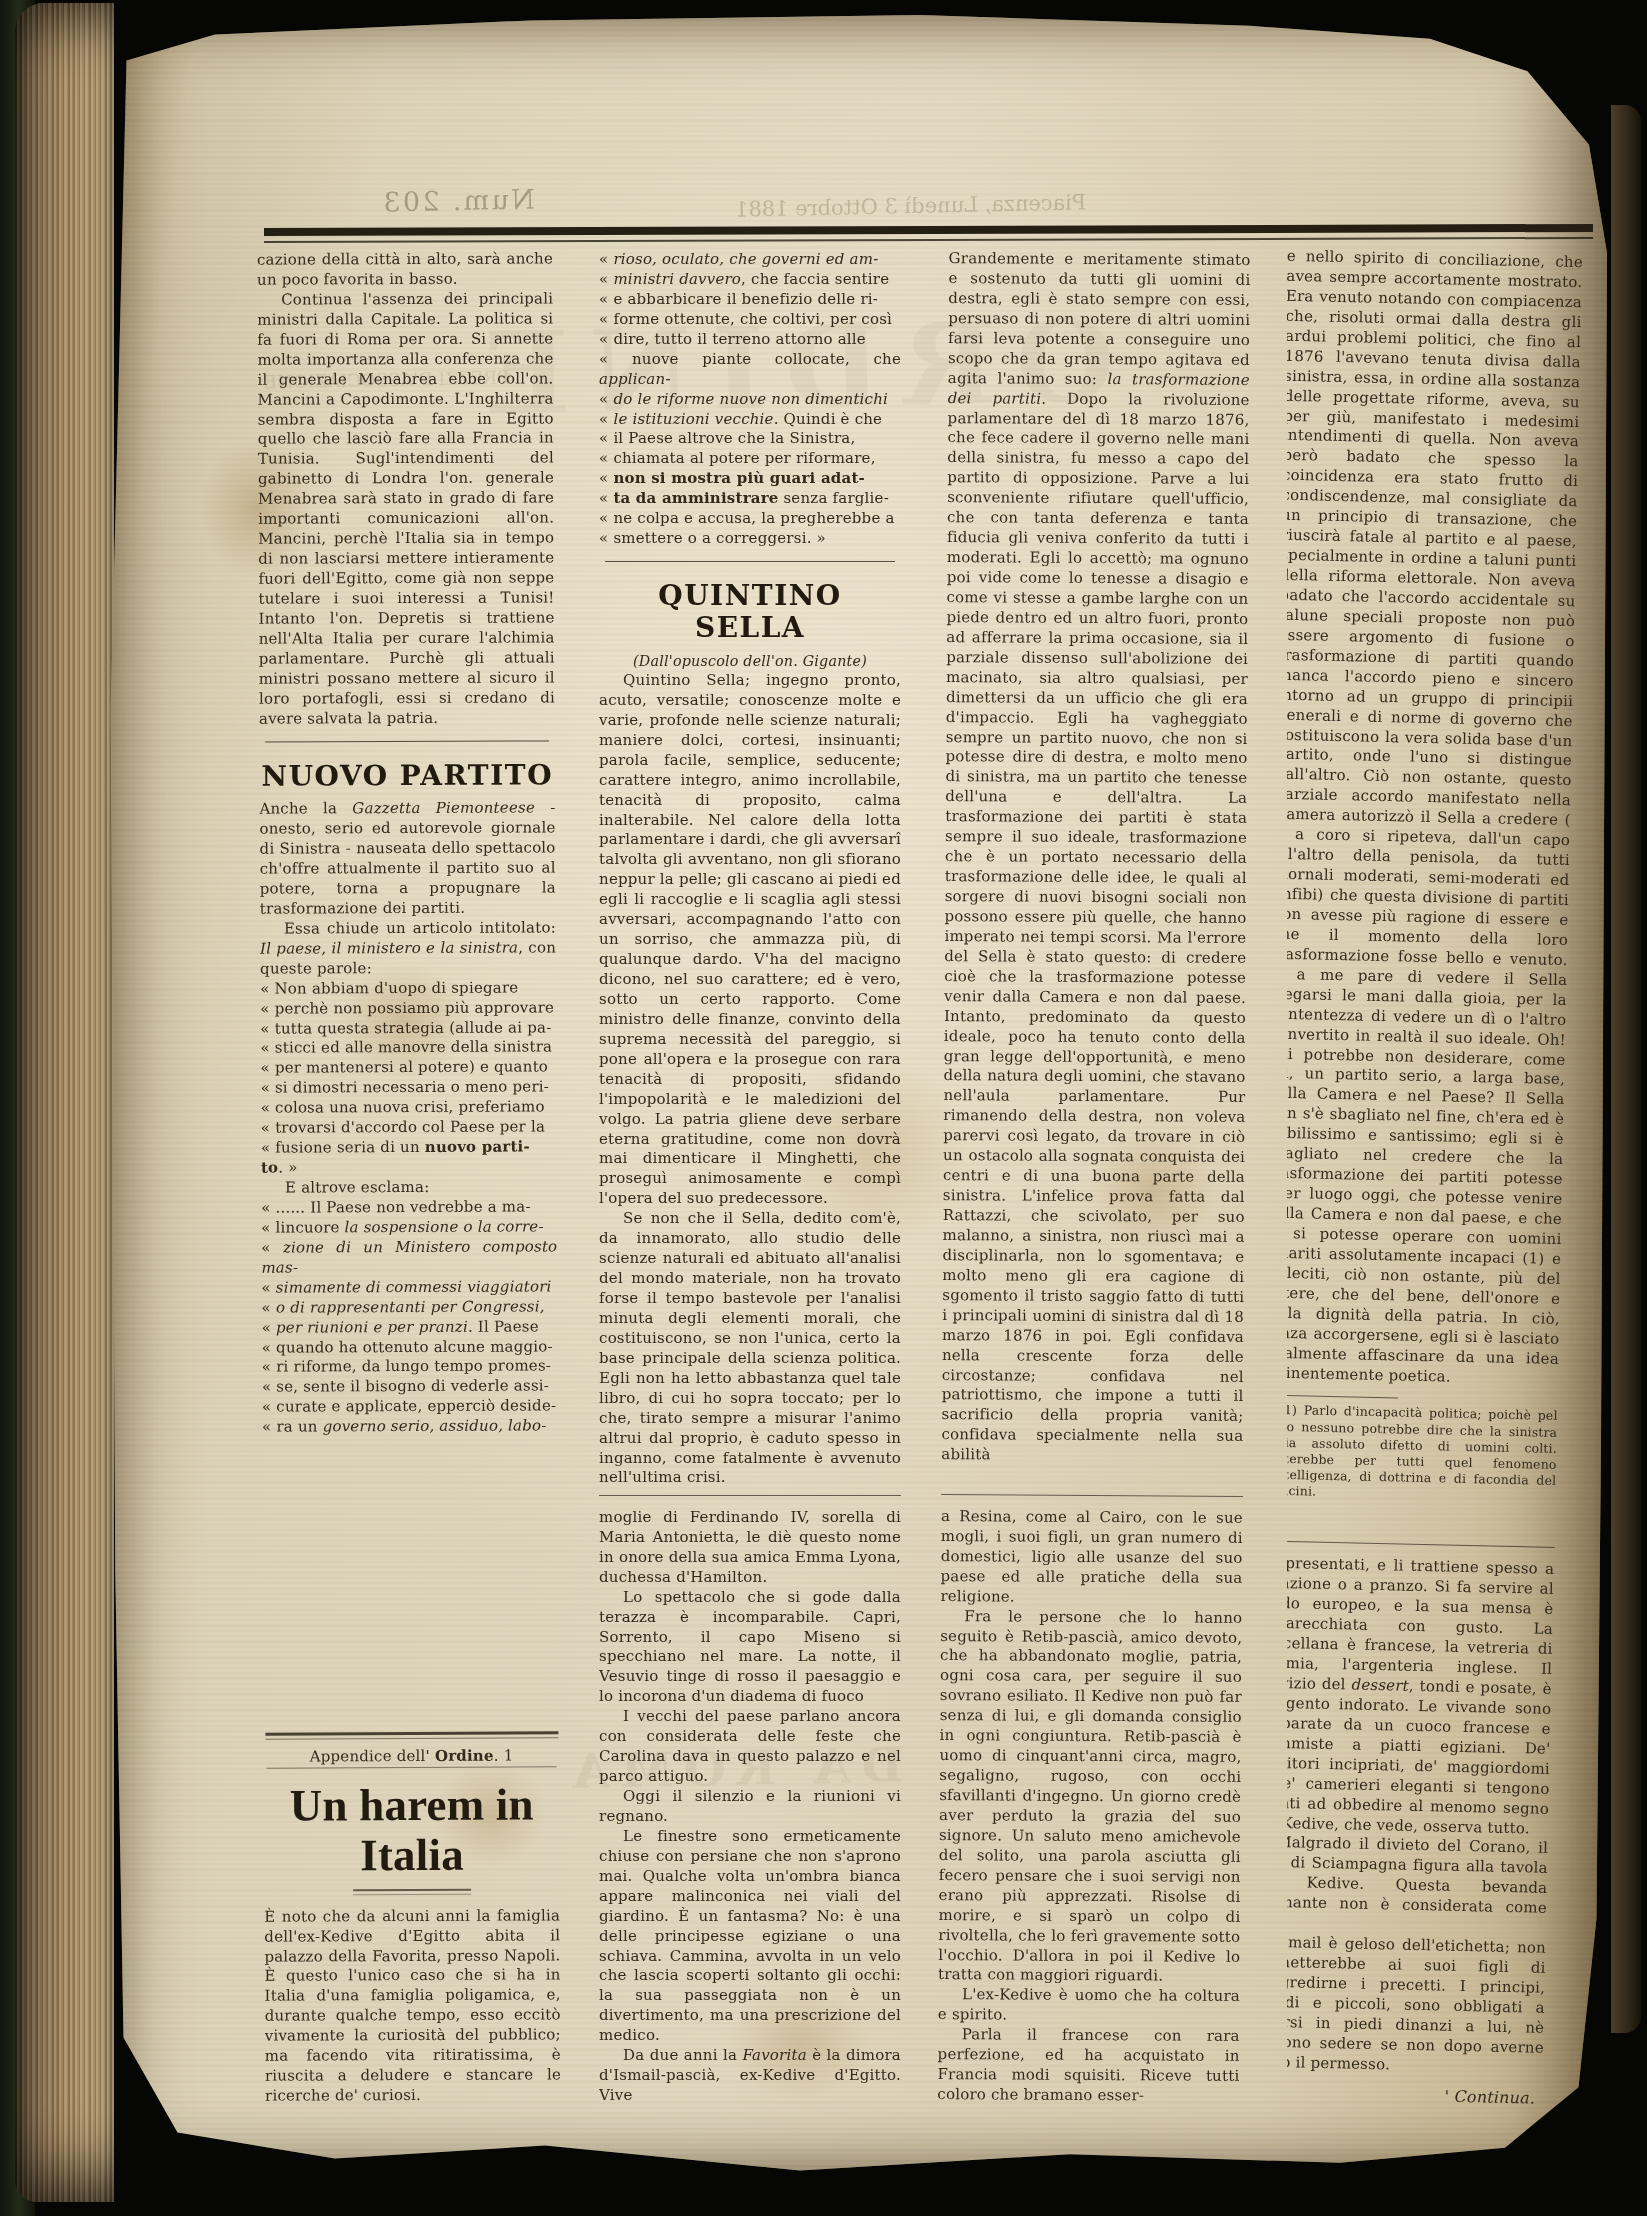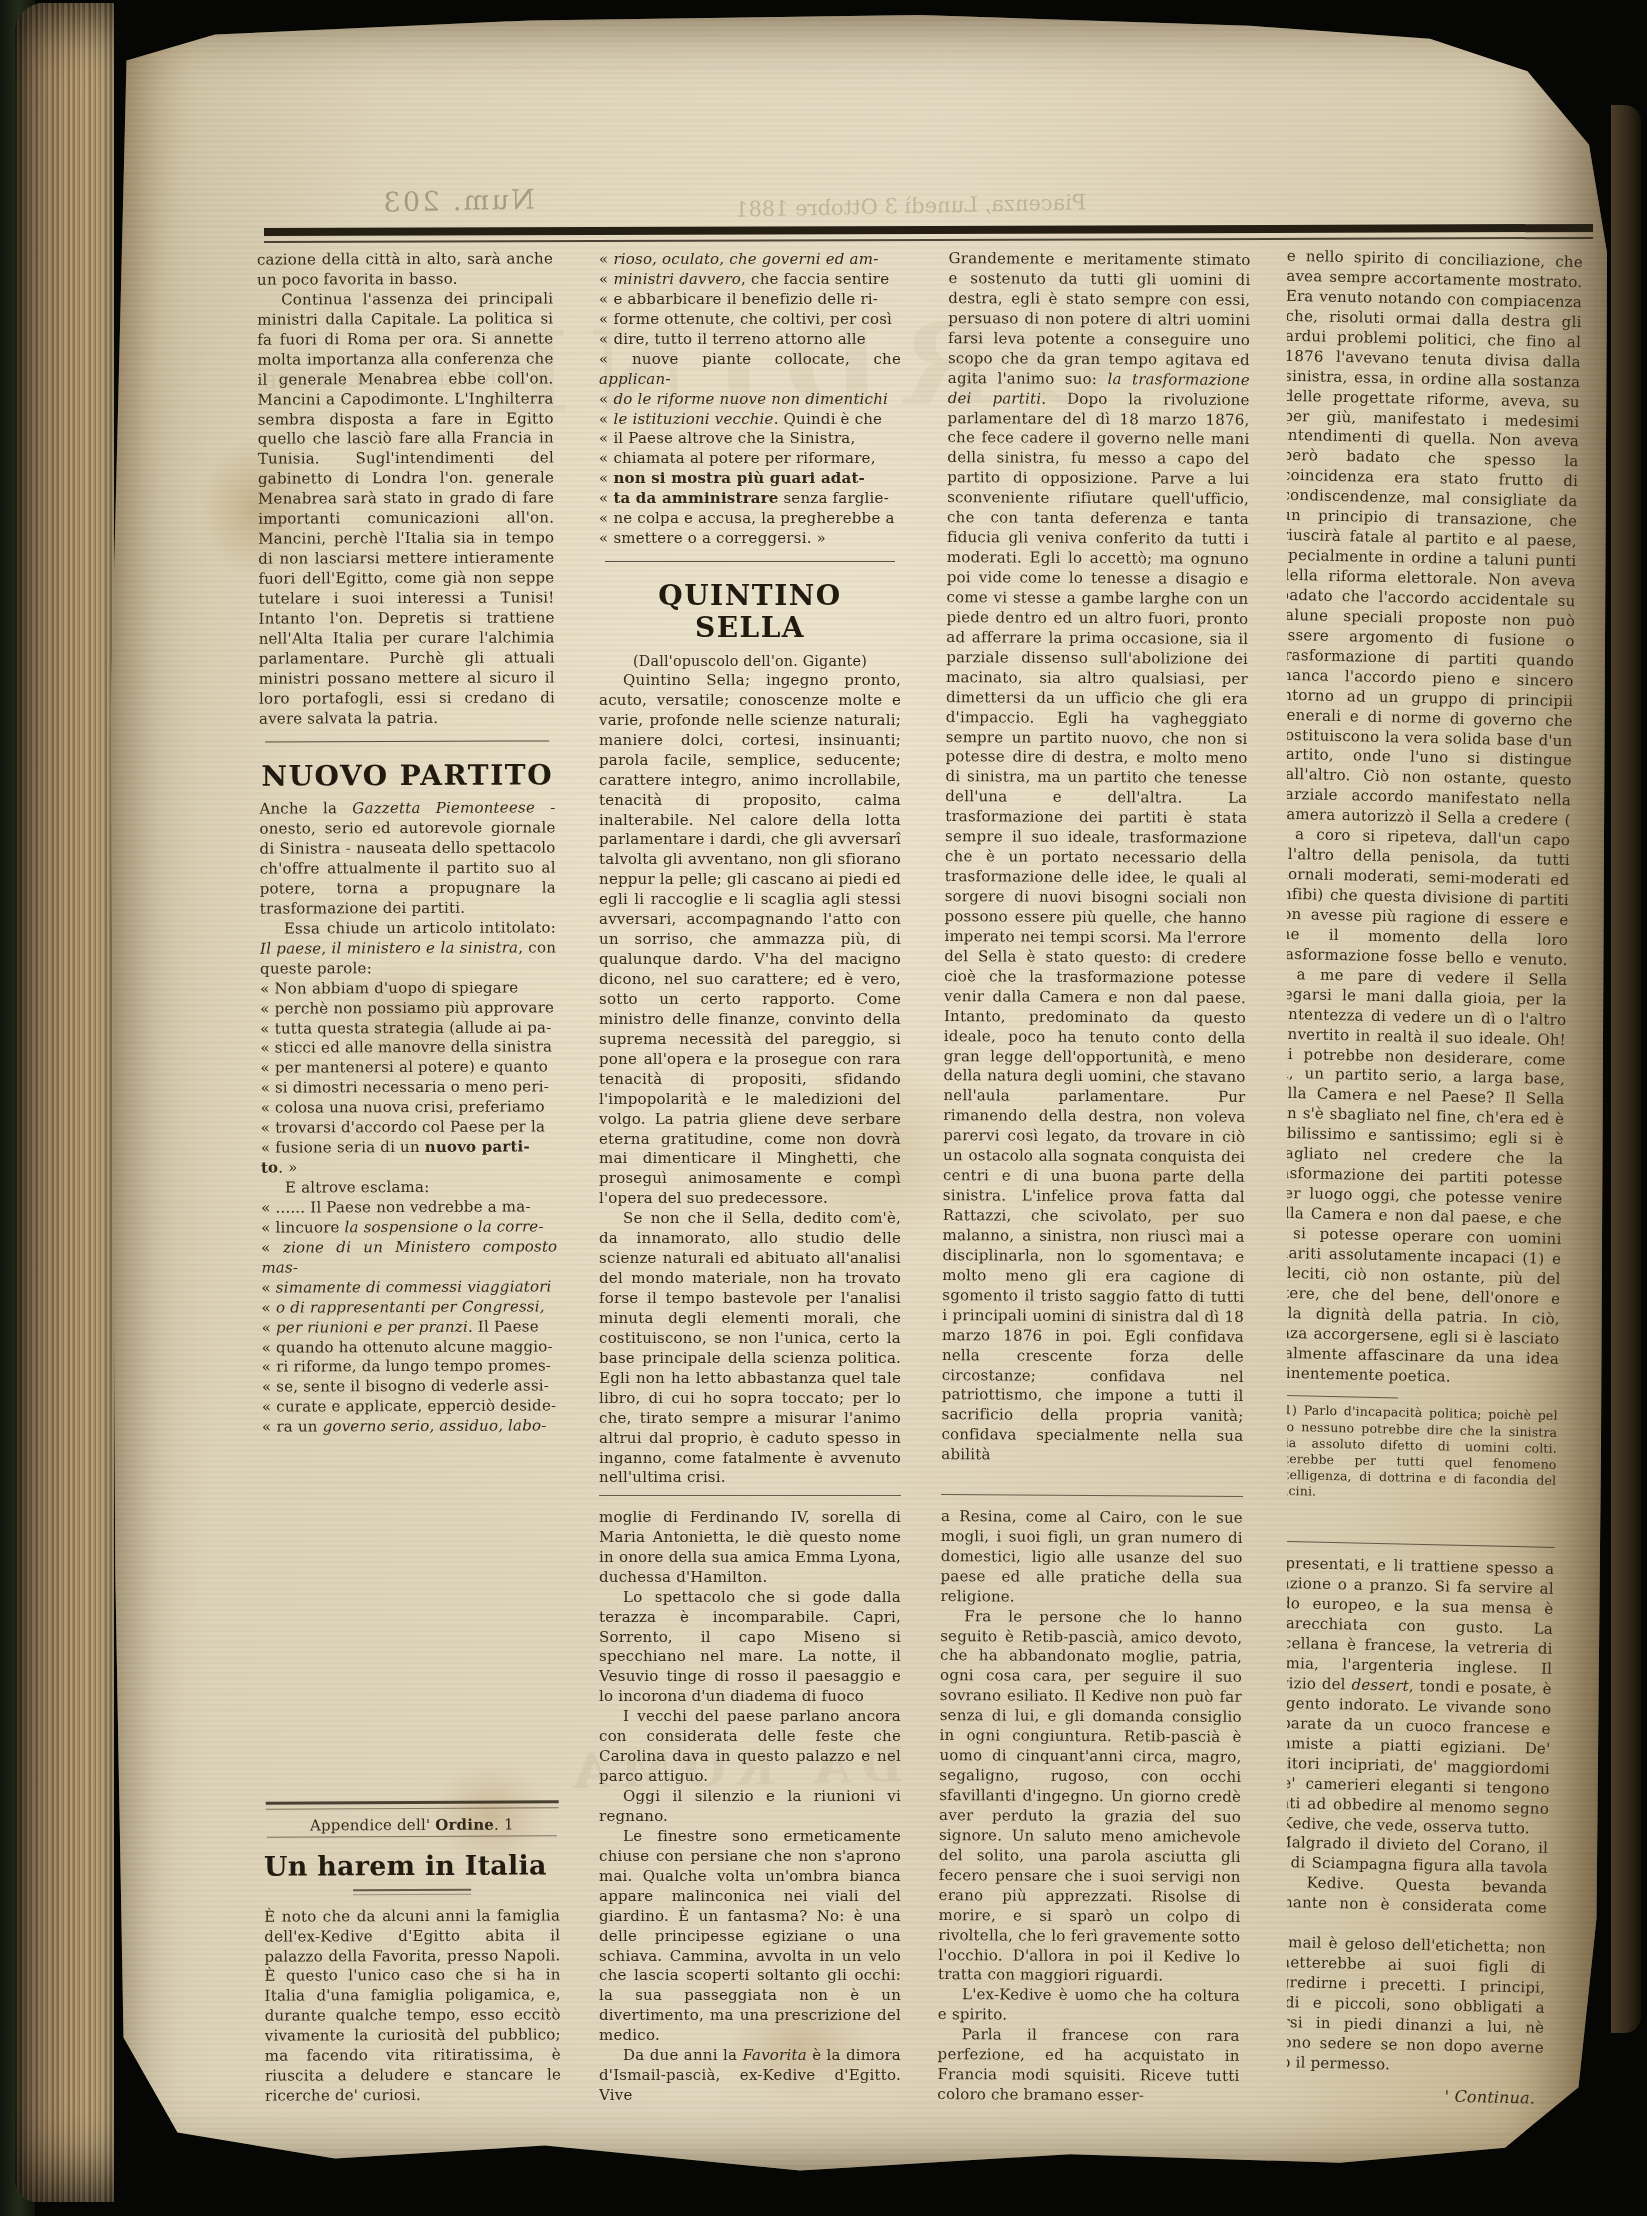--- a/index.html
+++ b/index.html
@@ -49,28 +49,28 @@
     font-size:15px;line-height:1.33;color:#32291a;text-align:justify;letter-spacing:0.2px;}
   .col + .col::before{content:"";position:absolute;left:-13.6px;top:3px;bottom:27px;width:1.5px;
     background:linear-gradient(rgba(62,52,36,0), rgba(62,52,36,.6) 3%, rgba(62,52,36,.55) 93%, rgba(62,52,36,0));}
   .rot1{transform:rotate(-.25deg);} .rot3{transform:rotate(.35deg);}
   .tilt{display:flex;flex-direction:column;height:100%;transform:rotate(1.25deg);transform-origin:50% 0;}
   .col p{margin:0;text-indent:1.6em;}
   .col p.para:first-child{text-indent:0;}
   .quote-line{text-indent:0 !important;margin:0;}
   .sec-rule{border-top:1.5px solid rgba(45,37,26,.78);margin:12px 6px 9px;}
   .article-title{font-size:28px;font-weight:bold;text-align:center;letter-spacing:1.5px;color:#211a0f;margin:9px 0 7.5px;text-indent:0;line-height:1.15;}
-  .subtitle{text-align:center;font-size:14.3px;margin:0 0 10.5px;text-indent:0 !important;}
+  .subtitle{text-align:center;font-style:italic;font-size:14.3px;margin:0 0 10.5px;text-indent:0 !important;}
   .band-rule{border-top:1.5px solid rgba(45,37,26,.7);margin-bottom:12px;}
   .push{margin-top:auto;}
   .appendix-block{margin-top:auto;}
   .fancy-rule{height:3.8px;border-top:3px solid rgba(40,32,20,.82);border-bottom:1.5px solid rgba(40,32,20,.55);margin:10.5px 1.5px 7.5px;}
   .appendix-label{text-align:center;font-size:15px;text-indent:0 !important;margin-bottom:6px;}
   .thin-rule{border-top:1.1px solid rgba(45,37,26,.55);margin:0 3px 7.5px;}
-  .harem-title{font-size:27px;font-weight:bold;color:#221b10;margin:13.6px 0 9px;text-indent:0;line-height:1.1;}
+  .harem-title{font-size:45px;font-weight:bold;text-align:center;color:#221b10;margin:13.6px 0 9px;text-indent:0;line-height:1.1;font-family:Liberation Serif, serif;}
   .squiggle{width:40%;margin:0 auto 12px;height:2.3px;border-top:2.3px solid rgba(50,40,26,.7);border-bottom:0.8px solid rgba(50,40,26,.4);}
   .footnote-rule{width:46%;border-top:1.5px solid rgba(45,37,26,.7);margin:12px 0 6px;}
   .footnote{font-size:12.4px;line-height:1.3;text-indent:1.4em !important;}
   .continua{text-align:right;font-style:italic;font-size:16px;margin-top:9px;padding-right:7.5px;text-indent:0 !important;}
 </style>
 </head>
 <body>
 
 <div class="scene">
 

